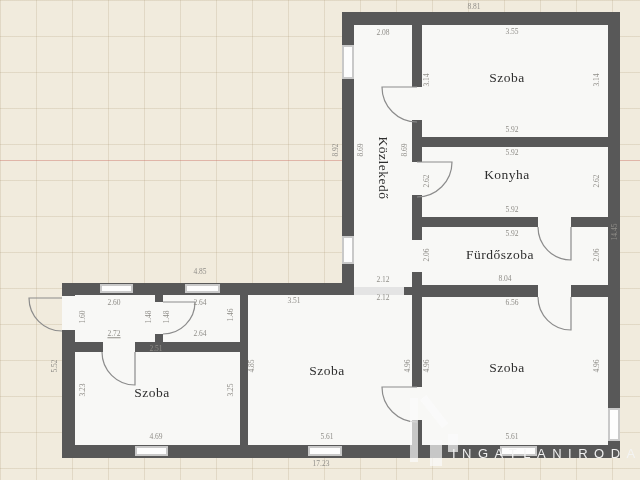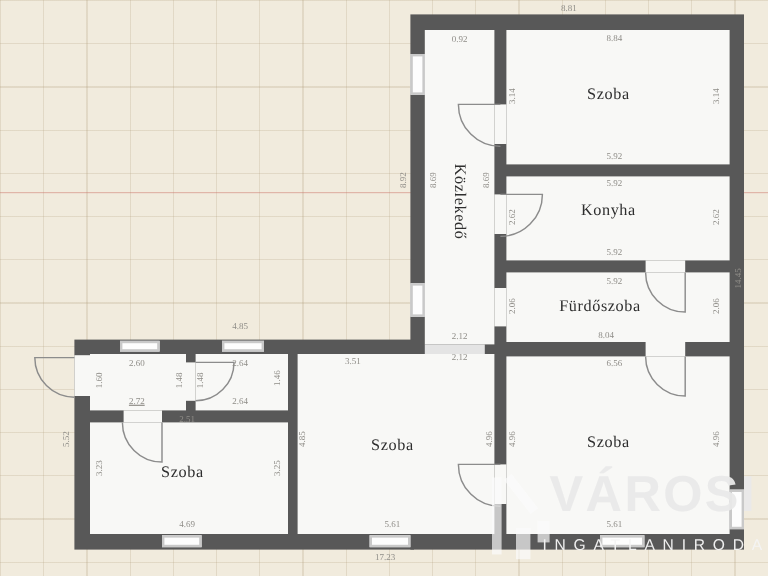--- a/index.html
+++ b/index.html
@@ -83,22 +83,22 @@
       <path d="M417,87 L382,87 A35,35 0 0 0 417,122"></path>
       <path d="M417,162 L452,162 A35,35 0 0 1 417,197"></path>
       <path d="M538,227 A33,33 0 0 0 571,260 L571,227"></path>
       <path d="M538,297 A33,33 0 0 0 571,330 L571,297"></path>
       <path d="M417,387 L382,387 A35,35 0 0 0 417,422"></path>
     </g>
   </svg>
 
   <div id="labels">
       <span class="dim" style="left: 474px; top: 7px;">8.81</span>
-      <span class="dim" style="left: 383px; top: 33px;">0.92</span>
-      <span class="dim" style="left: 512px; top: 32px;">8.84</span>
+      <span class="dim" style="left: 383px; top: 33px;">2.08</span>
+      <span class="dim" style="left: 512px; top: 32px;">3.55</span>
       <span class="dim vert" style="left: 336px; top: 150px;">8.92</span>
       <span class="dim vert" style="left: 361px; top: 150px;">8.69</span>
       <span class="dim vert" style="left: 405px; top: 150px;">8.69</span>
       <span class="dim vert" style="left: 427px; top: 80px;">3.14</span>
       <span class="dim vert" style="left: 597px; top: 80px;">3.14</span>
       <span class="dim" style="left: 512px; top: 130px;">5.92</span>
       <span class="dim" style="left: 512px; top: 153px;">5.92</span>
       <span class="dim vert" style="left: 427px; top: 181px;">2.62</span>
       <span class="dim vert" style="left: 597px; top: 181px;">2.62</span>
       <span class="dim" style="left: 512px; top: 210px;">5.92</span>
@@ -140,15 +140,14 @@
       <span class="roomlbl" style="left: 327px; top: 371px;">Szoba</span>
       <span class="roomlbl" style="left: 152px; top: 393px;">Szoba</span>
     </div>
 
   <div class="wm-logo">
     <div class="lg-a"></div>
       <div class="lg-b"></div>
       <div class="lg-c"></div>
       <div class="lg-d"></div>
   </div>
-  <div class="wm-brand">VÁROSI</div>
   <div class="wm-sub">INGATLANIRODA</div>
 </div>
 
 </body></html>

